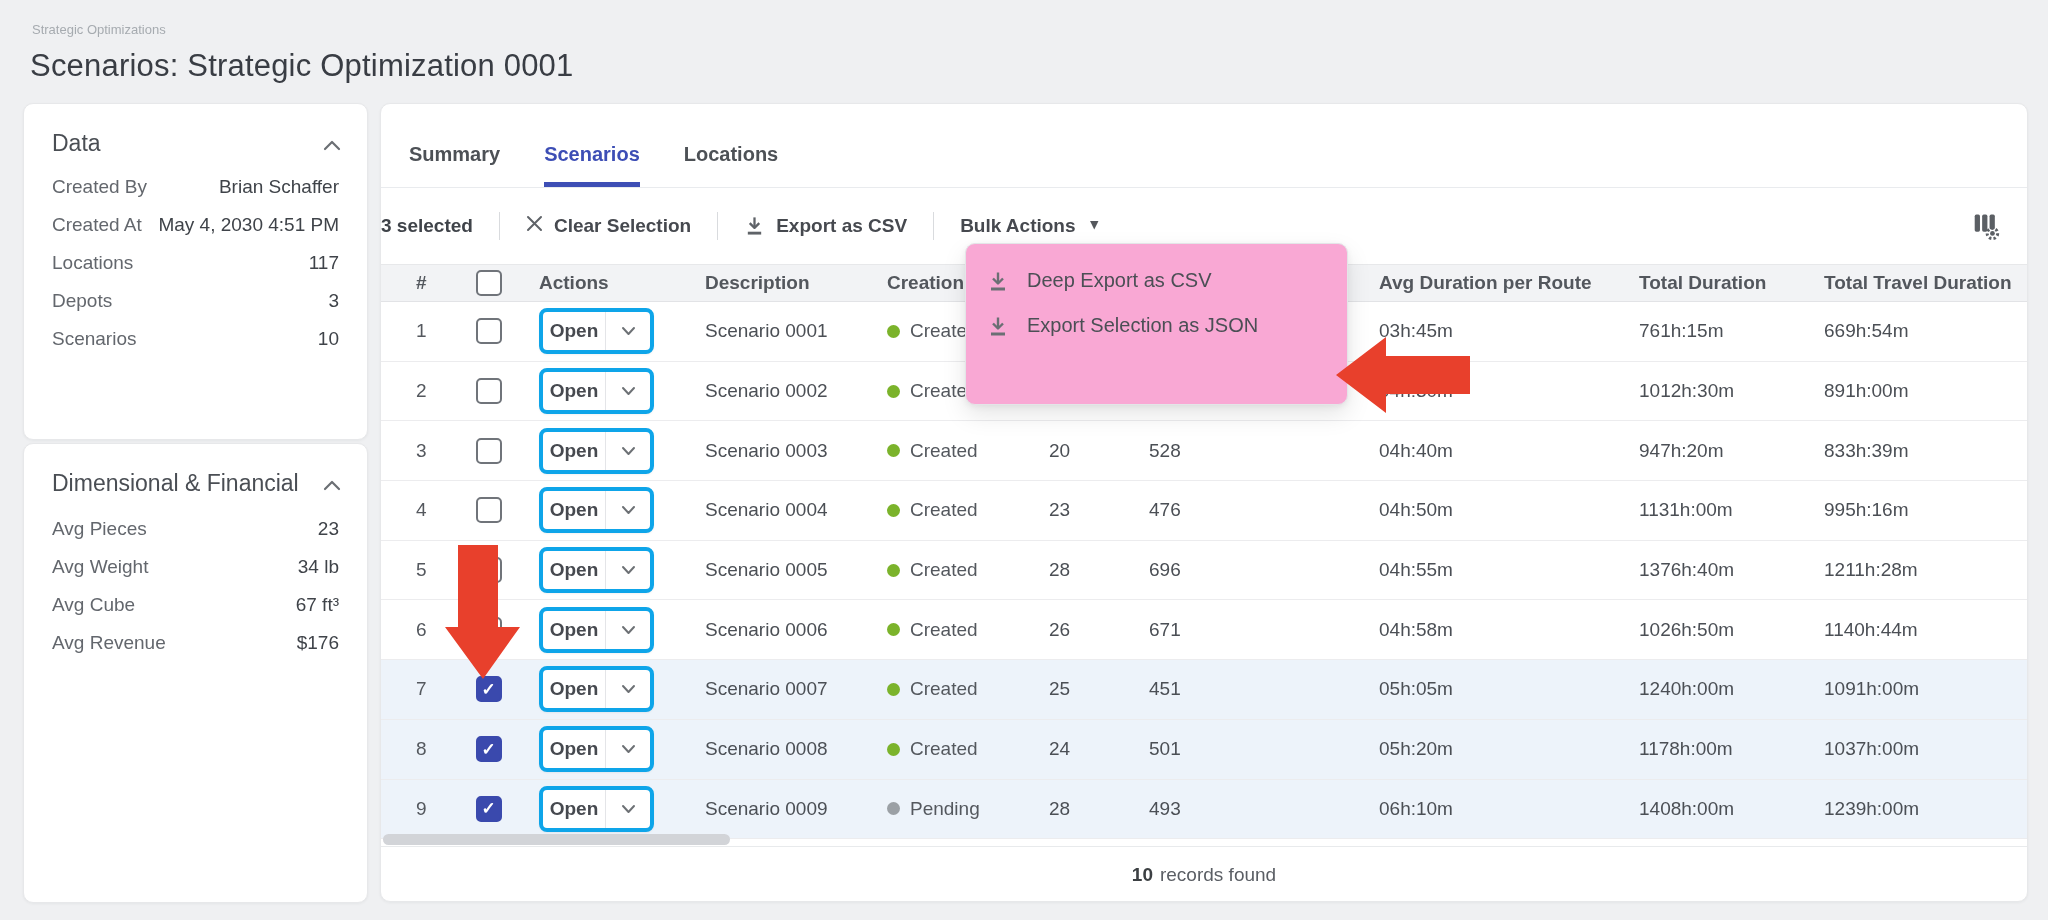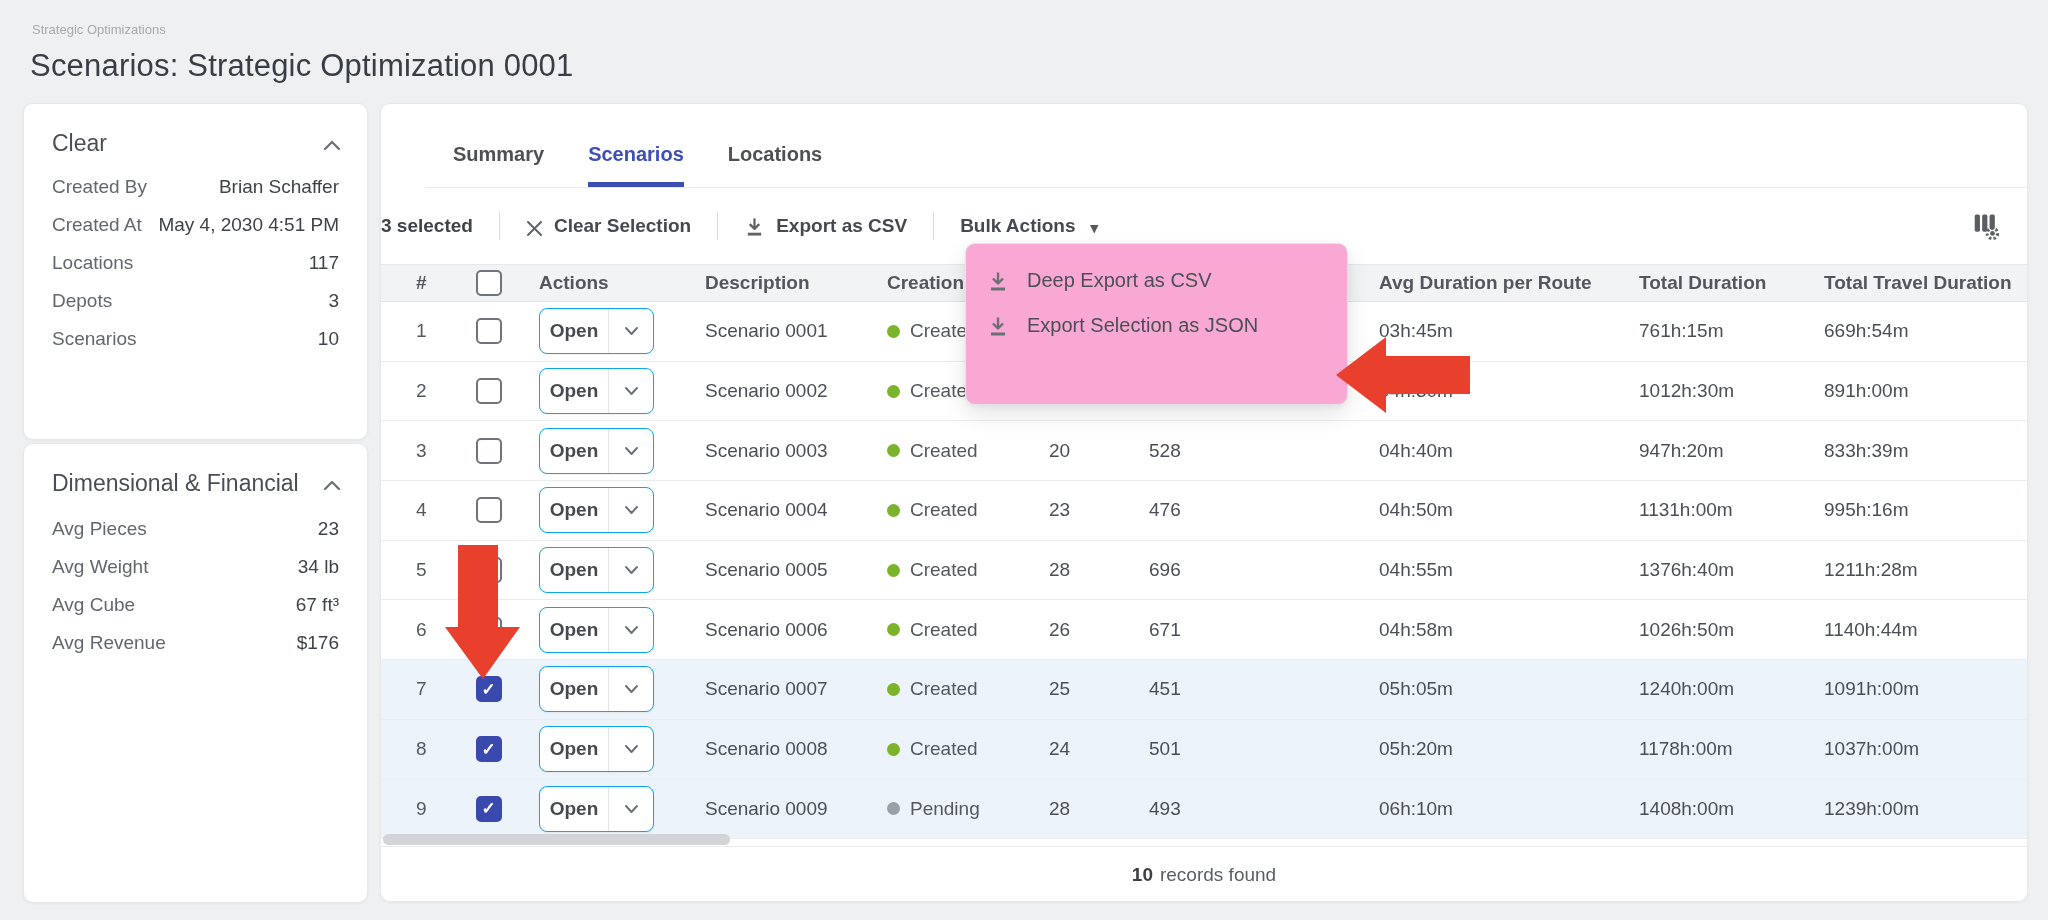--- a/index.html
+++ b/index.html
@@ -19,26 +19,26 @@
   .sb-chev { position:absolute; right:26px; top:36px; }
   .sb-rows { position:absolute; left:28px; right:28px; top:72px; }
   .sb-card2 .sb-rows { top:74px; }
   .sb-row { height:38px; display:flex; align-items:flex-start; justify-content:space-between; font-size:19px; }
   .sb-label { color:#63676d; }
   .sb-value { color:#3f4349; text-align:right; }
 
   
   .main-card { left:380px; top:103px; width:1648px; height:799px; }
 
-  .tabs { position:absolute; left:0; right:0; top:0; height:84px; display:flex; align-items:flex-end; padding-left:28px; gap:44px; border-bottom:1px solid #e9ebee;margin-left:44px; }
+  .tabs { position:absolute; left:0; right:0; top:0; height:84px; display:flex; align-items:flex-end; padding-left:28px; gap:44px; border-bottom:1px solid #e9ebee; }
   .tab { font-size:20px; font-weight:700; color:#4d5156; padding-bottom:16px; border-bottom:5px solid transparent; cursor:default; }
   .tab.active { color:#3d4eb5; border-bottom-color:#3d4eb5; }
 
   .toolbar { position:absolute; left:0; right:0; top:84px; height:76px; display:flex; align-items:center; font-size:19px; color:#44474c; }
-  .tb-item { display:flex; align-items:flex-end; gap:11px; font-weight:700; color:#46494f; }
+  .tb-item { display:flex; align-items:flex-start; gap:11px; font-weight:700; color:#46494f; }
   .tb-sep { width:1px; height:28px; background:#d9dbde; margin:0 26px; }
   .tb-count { font-weight:700; color:#3f4349; }
   .tb-caret { font-size:15px; color:#55585d; margin-left:4px; }
   .col-settings { position:absolute; right:26px; top:22px; width:32px; height:32px; }
 
   
   .thead { position:absolute; left:0; right:0; top:160px; height:38px; background:#f2f3f5; border-top:1px solid #e7e8ea; border-bottom:1px solid #e2e3e6; display:flex; align-items:center; font-size:19px; font-weight:700; color:#53575d; }
   .trows { position:absolute; left:0; right:0; top:198px; }
   .trow { height:59.7px; display:flex; align-items:center; border-bottom:1px solid #ececee; font-size:19px; color:#4b4f55; background:#fff; }
   .trow.selected { background:#edf3fa; }
@@ -50,21 +50,21 @@
   .c-status { flex:0 0 170px; padding-left:26px; display:flex; align-items:center; gap:10px; }
   .c-a { flex:0 0 100px; padding-left:18px; }
   .c-b { flex:0 0 230px; padding-left:18px; }
   .c-avg { flex:0 0 270px; padding-left:18px; }
   .c-total { flex:0 0 185px; padding-left:8px; }
   .c-travel { flex:1 1 auto; padding-left:8px; }
 
   .cb { width:26px; height:26px; border:2px solid #70747a; border-radius:5px; background:#fff; display:flex; align-items:center; justify-content:center; }
   .cb.checked { background:#3a49ad; border-color:#3a49ad; color:#fff; font-size:17px; font-weight:700; line-height:1; }
 
-  .openbtn { width:115px; height:46px; background:#fff; border:1px solid #0ea5e9; border-radius:8px; box-shadow:0 1px 2px rgba(0,0,0,.05); display:flex; align-items:stretch; }
+  .openbtn { width:115px; height:46px; background:#fff; border:4px solid #0ea5e9; border-radius:8px; box-shadow:0 1px 2px rgba(0,0,0,.05); display:flex; align-items:stretch; }
   .openbtn .olabel { flex:1; display:flex; align-items:center; justify-content:center; font-weight:700; font-size:19px; color:#46494f; }
   .openbtn .osep { width:1px; background:#e4e5e8; }
   .openbtn .ochev { flex:0 0 44px; display:flex; align-items:center; justify-content:center; }
 
   .dot { width:13px; height:13px; border-radius:50%; flex:0 0 13px; }
   .dot.created { background:#7bb32b; }
   .dot.pending { background:#9ba0a5; }
   .status-label { color:#54585e; }
 
   .hscroll { position:absolute; left:383px; top:834px; width:347px; height:11px; border-radius:6px; background:#d2d4d8; }
@@ -87,21 +87,21 @@
 
   svg { display:block; }
 </style>
 </head>
 <body>
 
 <div class="breadcrumb">Strategic Optimizations</div>
 <div class="page-title">Scenarios: Strategic Optimization 0001</div>
 
 <div class="card sb-card1">
-  <div class="sb-title">Clear</div>
+  <div class="sb-title">Data</div>
   <span class="sb-chev">
     <svg width="18" height="11" viewBox="0 0 18 11">
         <path d="M2 9l7-7 7 7" stroke="#6b6f74" stroke-width="2.2" fill="none" stroke-linecap="round" stroke-linejoin="round"></path>
       </svg>
   </span>
   <div class="sb-rows" id="data-rows">
       <div class="sb-row">
         <span class="sb-label">Created By</span>
         <span class="sb-value">Brian Schaffer</span>
       </div>

